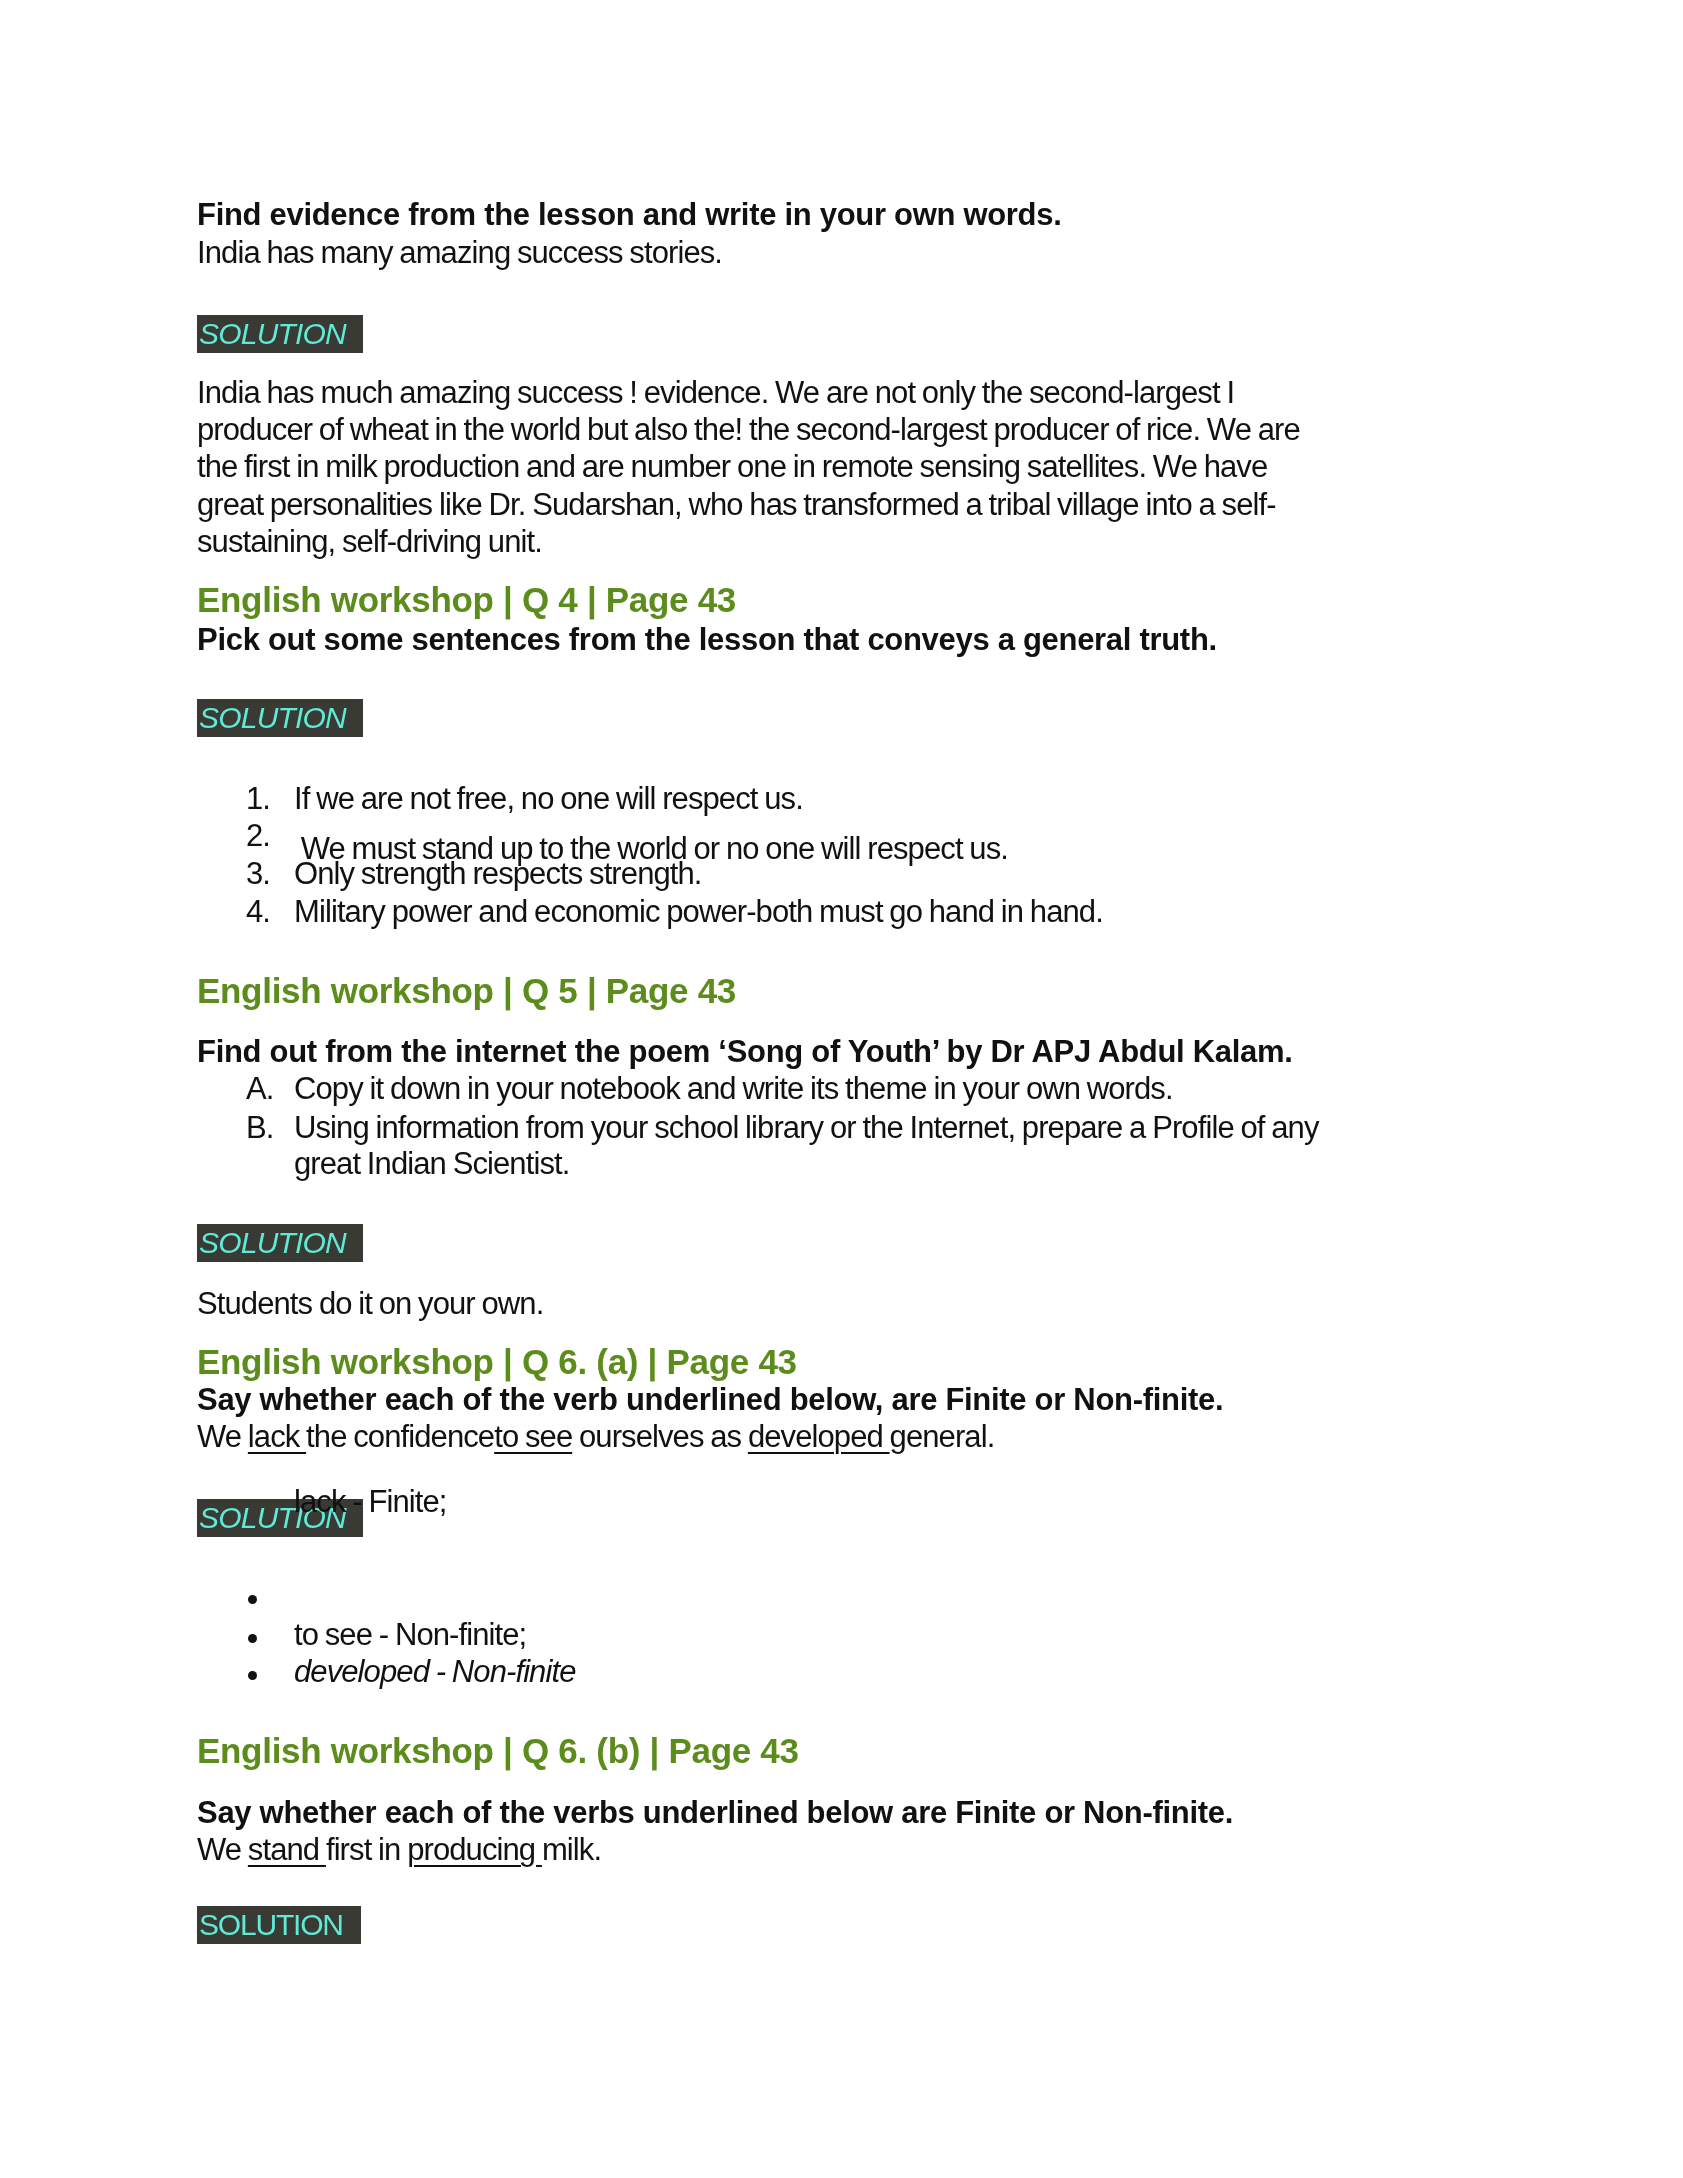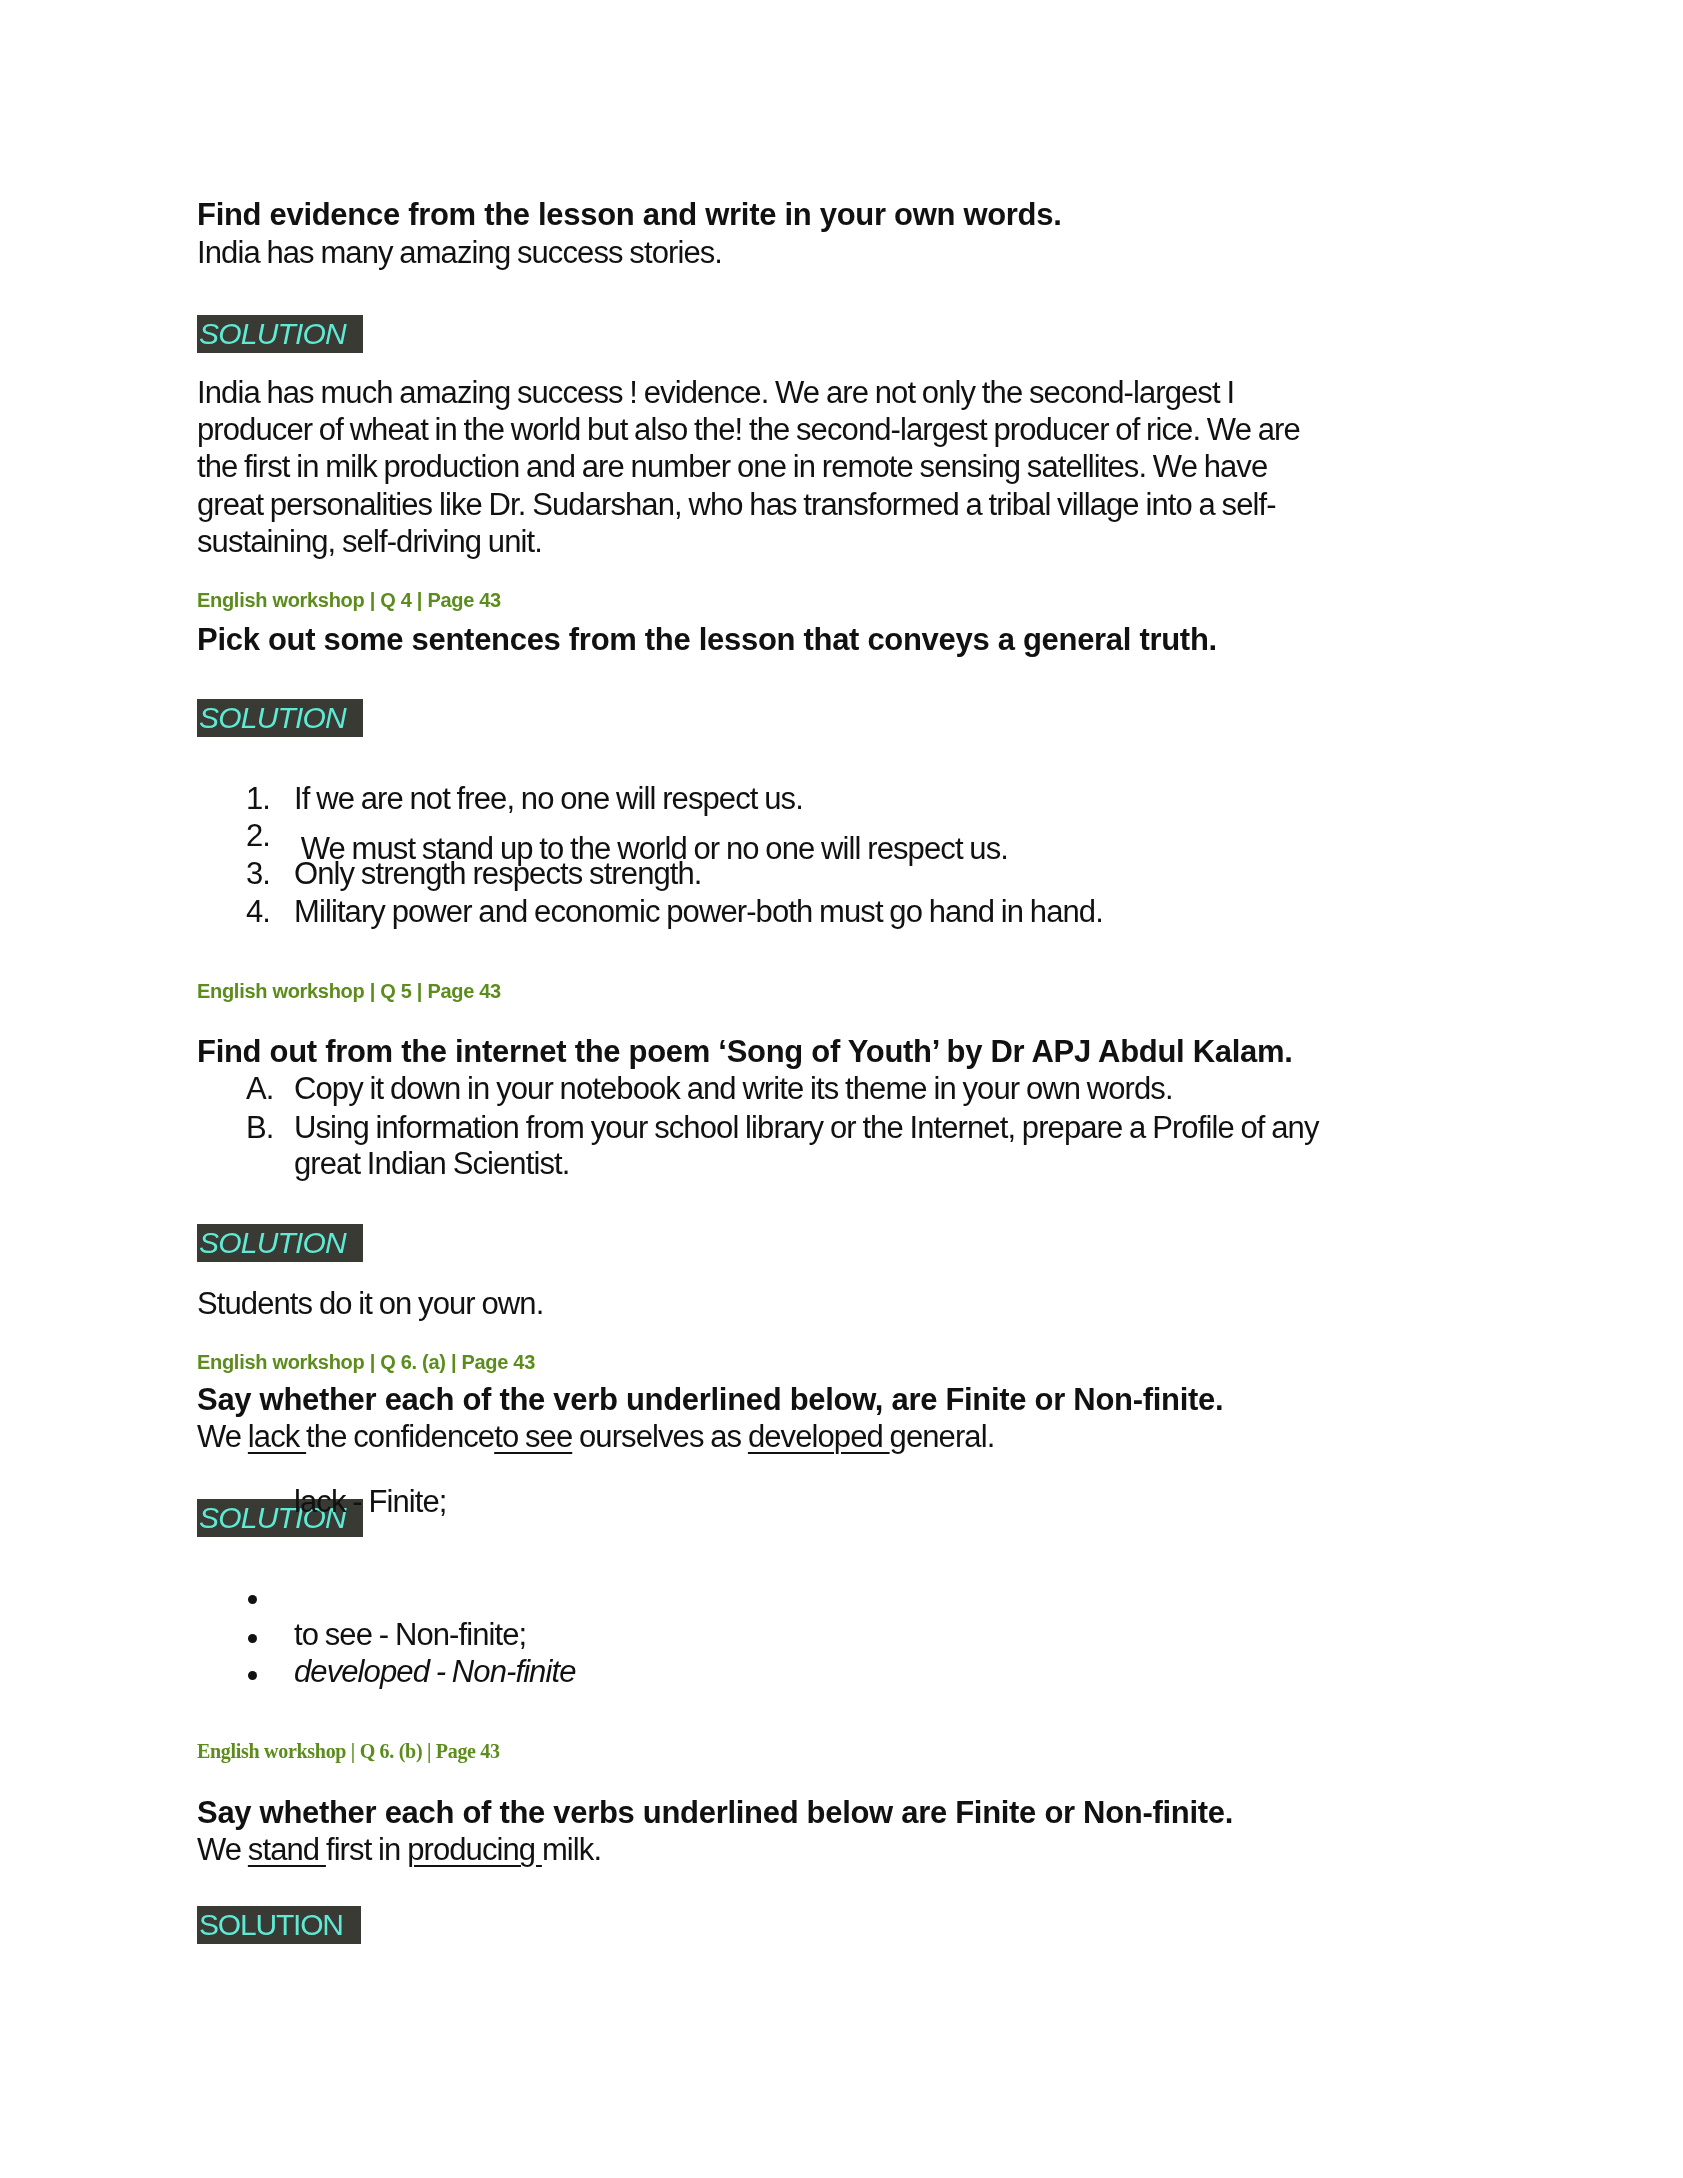--- a/index.html
+++ b/index.html
@@ -1,21 +1,21 @@
 <!DOCTYPE html>
 <html><head>
 <meta charset="utf-8">
 <style>
   html, body { margin: 0; padding: 0; background: #ffffff; }
   body { width: 1683px; height: 2178px; position: relative; overflow: hidden;
          font-family: "Liberation Sans", sans-serif; color: #111; }
   .ln { position: absolute; left: 197px; white-space: nowrap; line-height: 38px; height: 38px; }
   .body { font-size: 31px; letter-spacing: -0.9px; word-spacing: -1px; }
   .bold { font-size: 31px; font-weight: bold; letter-spacing: -0.3px; }
-  .head { font-size: 20px; font-weight: bold; color: #5b8c1c; letter-spacing: -0.3px; }
+  .head { font-size: 35px; font-weight: bold; color: #5b8c1c; letter-spacing: -0.3px; }
   .sol { position: absolute; left: 197px; height: 38px; background: #3a3a35; color: #5eead4;
          font-size: 30px; line-height: 38px; padding: 0 2px 0 2px; letter-spacing: -0.8px;
          font-style: italic; width: 166px; overflow: hidden; box-sizing: border-box; }
   .sol.upright { font-style: normal; width: 164px; letter-spacing: -1.2px; }
   .u { text-decoration: underline; text-underline-offset: 5px; text-decoration-thickness: 2px; }
   .bullet-dot { position: absolute; left: 248px; width: 9px; height: 9px; border-radius: 50%; background: #111; }
 </style>
 </head>
 <body>
 
@@ -62,17 +62,17 @@
 <div class="sol" style="top:1499px;">SOLUTION</div>
 <div>
   <div class="bullet-dot" style="top:1595px;"></div>
   <div class="ln body" style="top:1483px; left:294px;">lack - Finite;</div>
   <div class="bullet-dot" style="top:1634px;"></div>
   <div class="ln body" style="top:1616px; left:294px;">to see - Non-finite;</div>
   <div class="bullet-dot" style="top:1671px;"></div>
   <div class="ln body" style="top:1653px; left:294px;font-style:italic;">developed - Non-finite</div>
 </div>
 
-<div class="ln head" style="top:1732px;font-family:Liberation Serif, serif;">English workshop | Q 6. (b) | Page 43</div>
+<div class="ln head" style="top:1732px;">English workshop | Q 6. (b) | Page 43</div>
 <div class="ln bold" style="top:1794px;">Say whether each of the verbs underlined below are Finite or Non-finite.</div>
 <div class="ln body" style="top:1831px; white-space:pre;text-align:center;"><span>We </span><span class="u">stand </span><span>first in </span><span class="u">producing </span><span>milk.</span></div>
 <div class="sol upright" style="top:1906px;">SOLUTION</div>
 
 
 </body></html>

